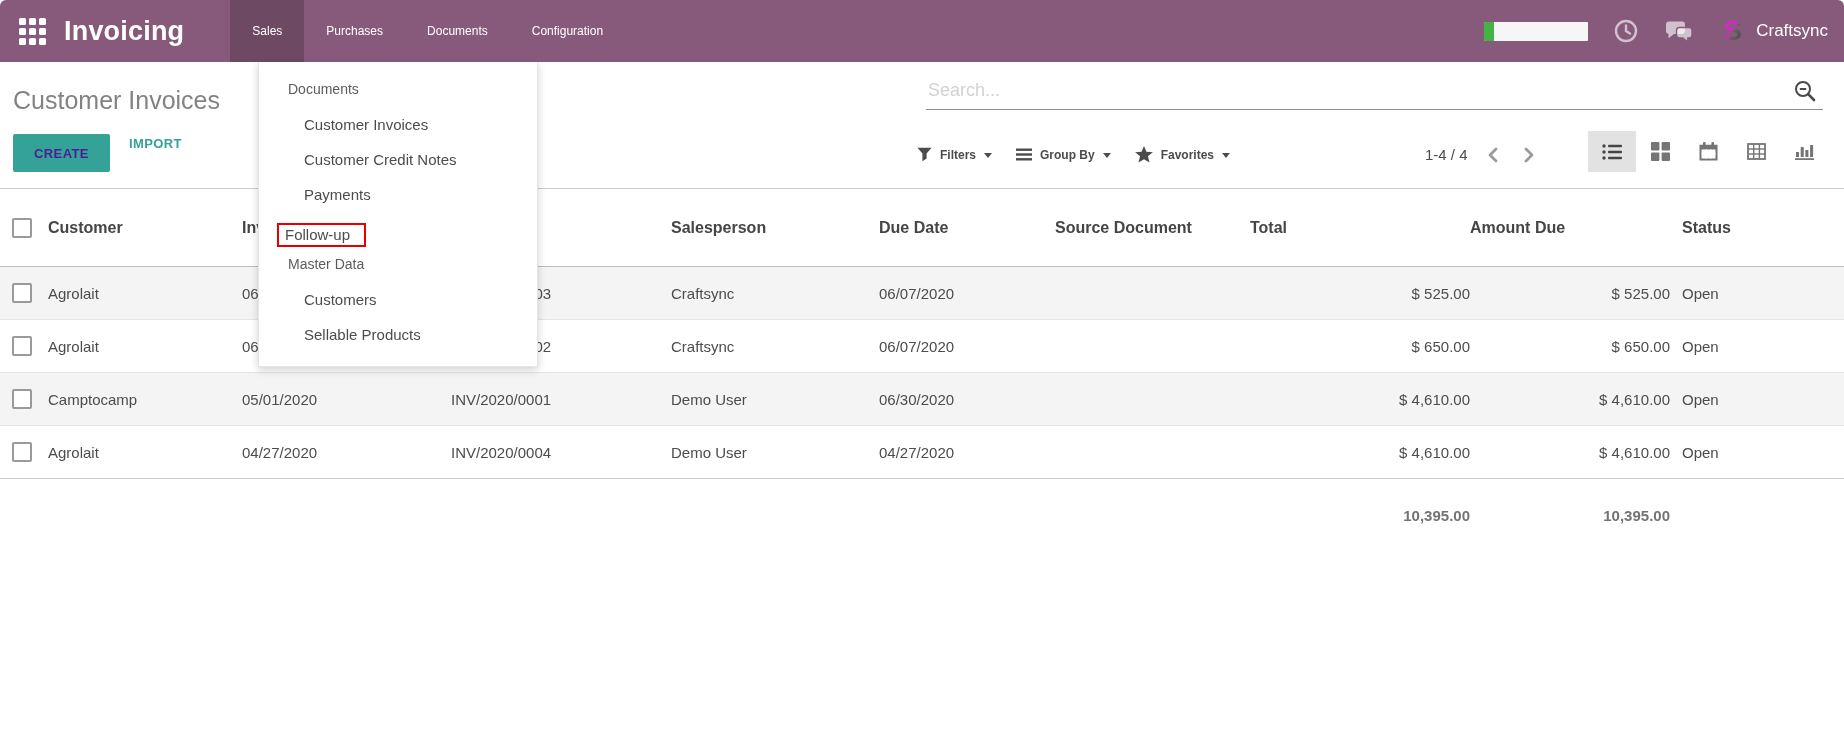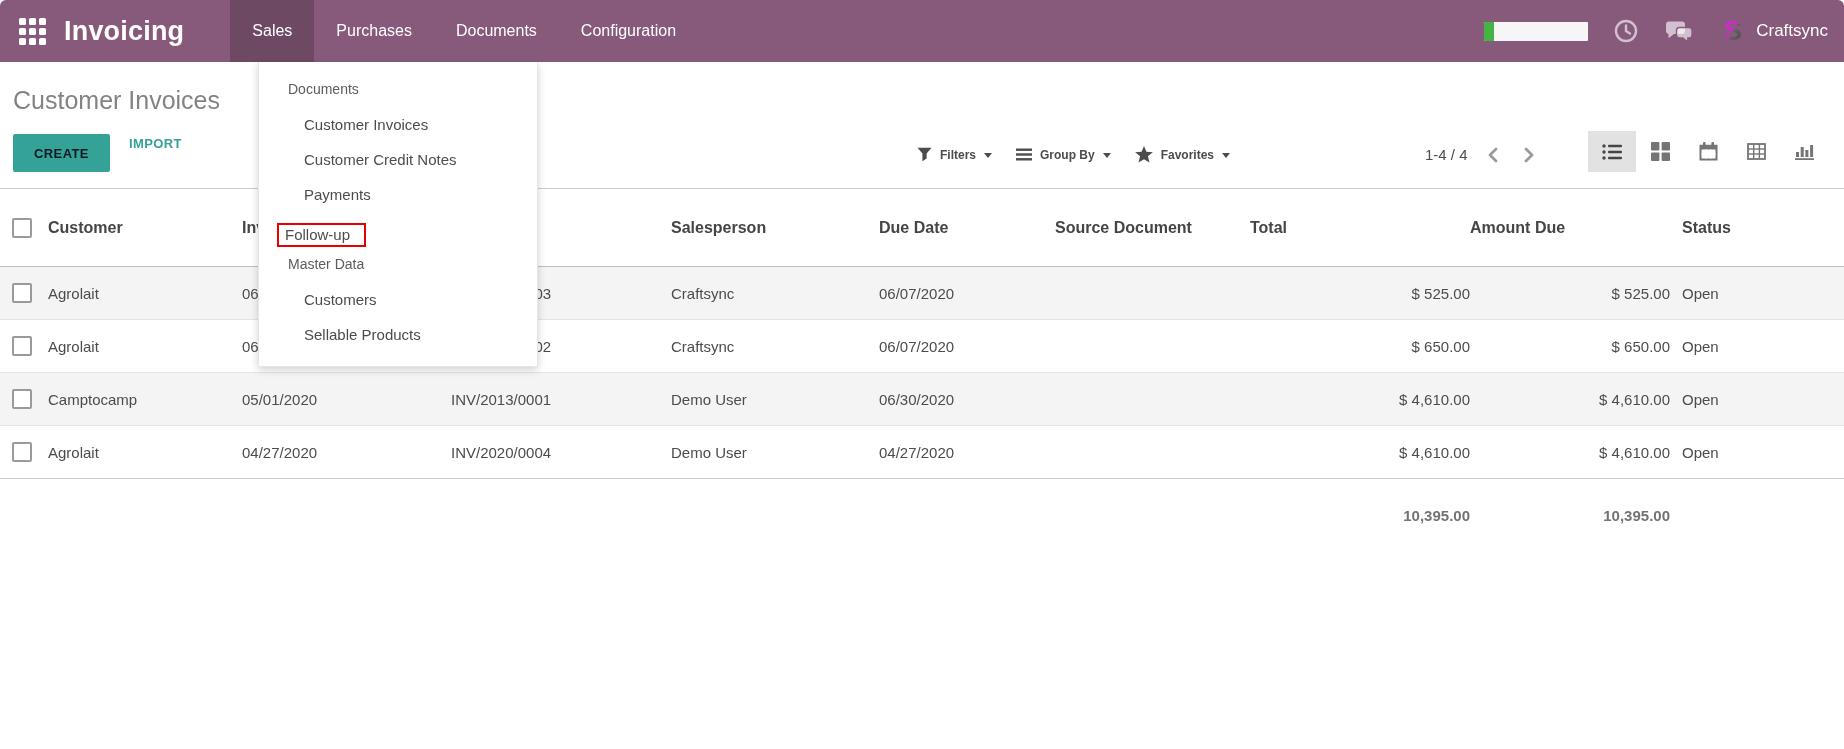--- a/index.html
+++ b/index.html
@@ -9,33 +9,33 @@
 
   
   .navbar { position:absolute; top:0; left:0; width:100%; height:62px;
             background:#875a7b; color:#fff; display:flex; align-items:stretch; z-index:40; }
   .apps-btn { width:64px; display:flex; align-items:center; justify-content:center; cursor:pointer; }
   .apps-grid { width:27px; height:27px; display:grid;
                grid-template-columns:repeat(3,7px); grid-template-rows:repeat(3,7px); gap:3px; }
   .apps-grid span { background:#fff; border-radius:1.5px; }
   .brand { font-size:27px; font-weight:700; margin-right:46px; align-self:center; letter-spacing:.2px; }
   .topmenu { display:flex; align-items:stretch; }
-  .nav-item { display:flex; align-items:center; padding:0 22px; font-size:16px; cursor:pointer; }
+  .nav-item { display:flex; align-items:center; padding:0 22px; font-size:12px; cursor:pointer; }
   .nav-item.active { background:rgba(0,0,0,.18); }
   .nav-right { margin-left:auto; display:flex; align-items:center; gap:25px; padding-right:16px; }
   .timer { position:relative; width:104px; height:19px; background:#f6f6f6; border-radius:1px; overflow:hidden; }
   .timer-fill { position:absolute; left:0; top:0; bottom:0; background:#44b244; }
   .sys-icon { display:flex; align-items:center; justify-content:center; cursor:pointer; }
   .userblock { display:flex; align-items:center; gap:9px; cursor:pointer; }
   .user-name { font-size:17px; color:#fff; }
 
   
   .page-title { position:absolute; left:13px; top:86px; font-size:25px; color:#838383; }
   .btn-create { position:absolute; left:13px; top:134px; width:97px; height:38px;
-                background:#35a298; color:#0f172a; border:none; border-radius:2px;
+                background:#35a298; color:#4c1d95; border:none; border-radius:2px;
                 font-family:inherit; font-size:13px; font-weight:700; letter-spacing:.4px; cursor:pointer; }
   .btn-import { position:absolute; left:129px; top:124px; height:38px; display:flex; align-items:center;
                 background:none; border:none; color:#35a298; font-family:inherit;
                 font-size:13px; font-weight:700; letter-spacing:.4px; cursor:pointer; }
   .searchbox { position:absolute; left:926px; top:72px; width:897px; height:38px;
                border-bottom:1px solid #8f8f8f; display:flex; align-items:center; }
   .searchbox input { flex:1; border:none; outline:none; font-family:inherit; font-size:18px; color:#555;
                      background:transparent; padding:0 2px; }
   .searchbox input::placeholder { color:#d2d2d2; }
   .search-glass { margin-right:6px; cursor:pointer; display:flex; }
@@ -143,20 +143,30 @@
         </span>
         <span class="user-name">Craftsync</span>
       </div>
     </div>
   </header>
 
   <div class="page-title">Customer Invoices</div>
   <button class="btn-create">CREATE</button>
   <button class="btn-import">IMPORT</button>
 
+  <div class="searchbox">
+    <input type="text" placeholder="Search..." style="">
+    <span class="search-glass">
+      <svg width="24" height="24" viewBox="0 0 24 24">
+        <circle cx="10" cy="10" r="7" fill="none" stroke="#4a4a4a" stroke-width="2"></circle>
+        <line x1="6.8" y1="10" x2="13.2" y2="10" stroke="#4a4a4a" stroke-width="2"></line>
+        <line x1="15.2" y1="15.2" x2="21" y2="21" stroke="#4a4a4a" stroke-width="2.6" stroke-linecap="round"></line>
+      </svg>
+    </span>
+  </div>
 
   <div class="filter-bar">
     <div class="fgroup">
       <svg width="15" height="15" viewBox="0 0 15 15">
         <path d="M0.5 0.8 H14.5 L9.6 6.6 V11.6 L5.4 14.2 V6.6 Z" fill="#4c4c4c"></path>
       </svg>
       <span>Filters</span>
       <span class="caret"></span>
     </div>
     <div class="fgroup">
@@ -289,21 +299,21 @@
         <td>06/07/2020</td>
         <td></td>
         <td class="num">$ 650.00</td>
         <td class="num">$ 650.00</td>
         <td class="status-cell">Open</td>
       </tr>
       <tr class="striped">
         <td><span class="cbx"></span></td>
         <td>Camptocamp</td>
         <td>05/01/2020</td>
-        <td>INV/2013/0001</td>
+        <td>INV/2020/0001</td>
         <td>Demo User</td>
         <td>06/30/2020</td>
         <td></td>
         <td class="num">$ 4,610.00</td>
         <td class="num">$ 4,610.00</td>
         <td class="status-cell">Open</td>
       </tr>
       <tr>
         <td><span class="cbx"></span></td>
         <td>Agrolait</td>

